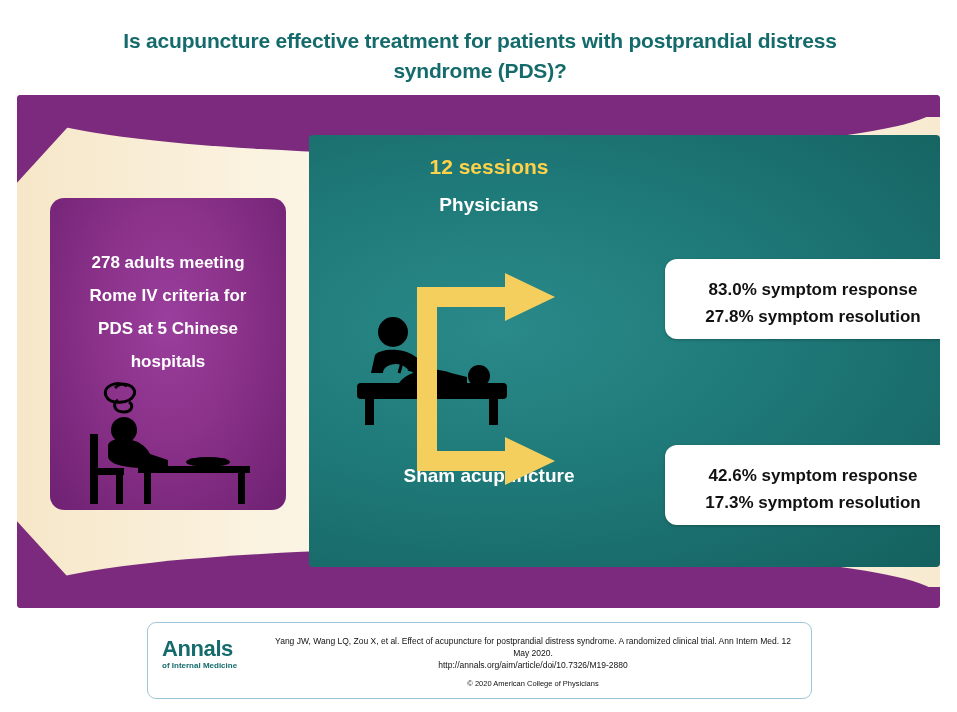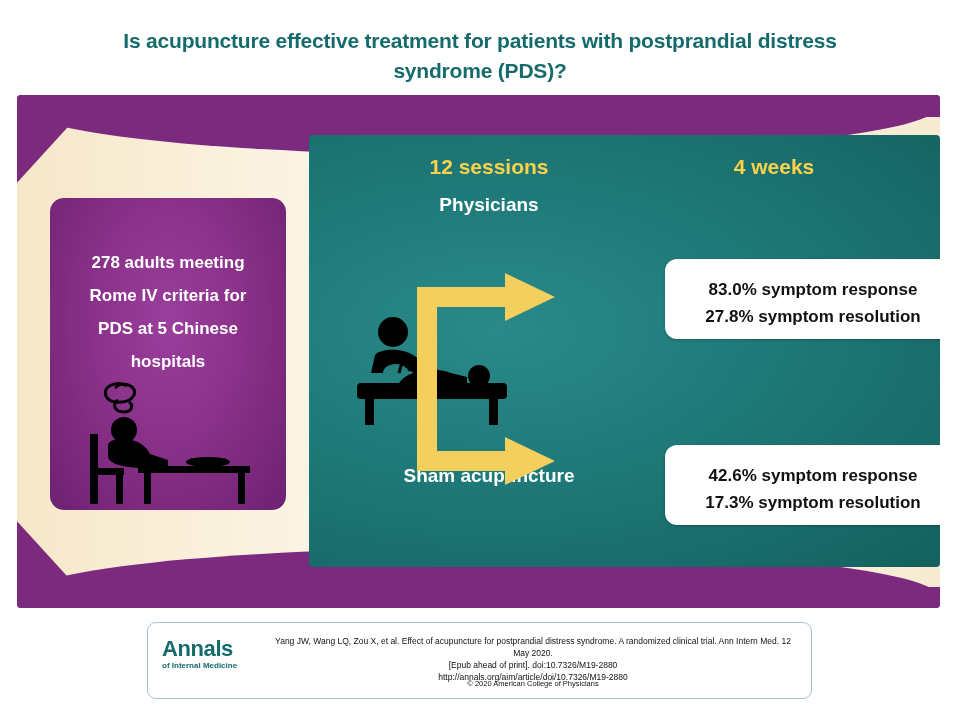--- a/index.html
+++ b/index.html
@@ -267,21 +267,20 @@
         <path d="M118 86 h36" stroke="#000" stroke-width="3"></path>
 
         <rect x="18" y="60" width="8" height="70" fill="#000"></rect>
         <rect x="18" y="94" width="34" height="7" fill="#000"></rect>
         <rect x="44" y="101" width="7" height="29" fill="#000"></rect>
       </svg>
     </div>
 
     <div class="teal-card">
       <div class="hdr hdr-sessions">12 sessions</div>
-      <div class="hdr hdr-weeks">4 weeks</div>
 
       <div class="arm-label arm-top">Physicians</div>
       <div class="arm-label arm-bottom">Sham acupuncture</div>
 
       <svg class="acu-figure" viewBox="0 0 200 120">
 
         <circle cx="54" cy="17" r="15" fill="#000"></circle>
 
         <path d="M36 40 C40 34, 62 32, 74 40 C86 48, 98 56, 112 60 L110 70 C92 68, 76 60, 66 52 C58 46, 44 50, 44 58 L32 58 Z" fill="#000"></path>
 
@@ -314,19 +313,18 @@
     </div>
   </div>
 
   <div class="citation">
     <div class="annals-logo">
       <div class="annals-word">Annals</div>
       <div class="annals-sub">of Internal Medicine</div>
     </div>
     <div class="cite-lines">
       <div>Yang JW, Wang LQ, Zou X, et al. Effect of acupuncture for postprandial distress syndrome. A randomized clinical trial. Ann Intern Med. 12 May 2020.</div>
-      <div>[Epub ahead of print]. doi:10.7326/M19-2880</div>
       <div>http://annals.org/aim/article/doi/10.7326/M19-2880</div>
     </div>
     <div class="cite-copy">© 2020 American College of Physicians</div>
   </div>
 
 </div>
 
 </body></html>

